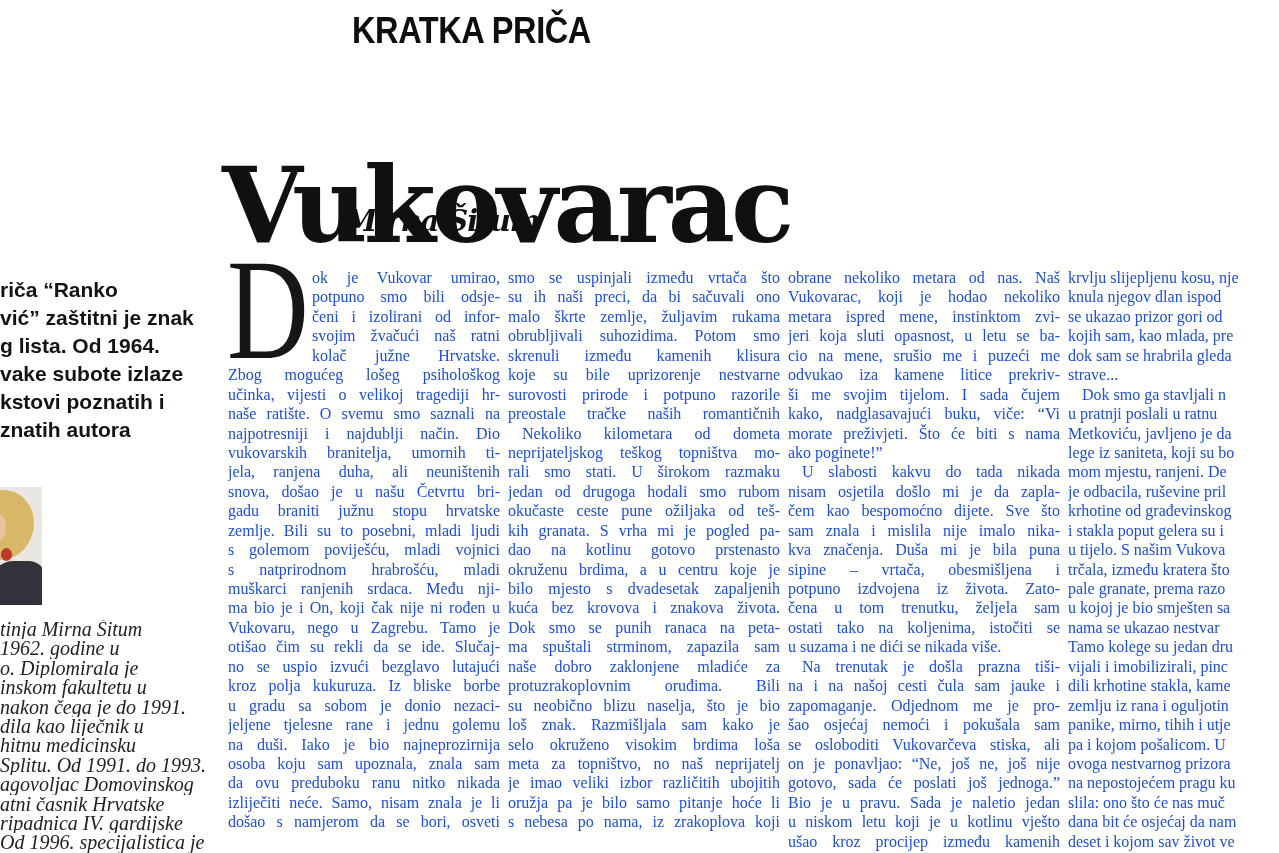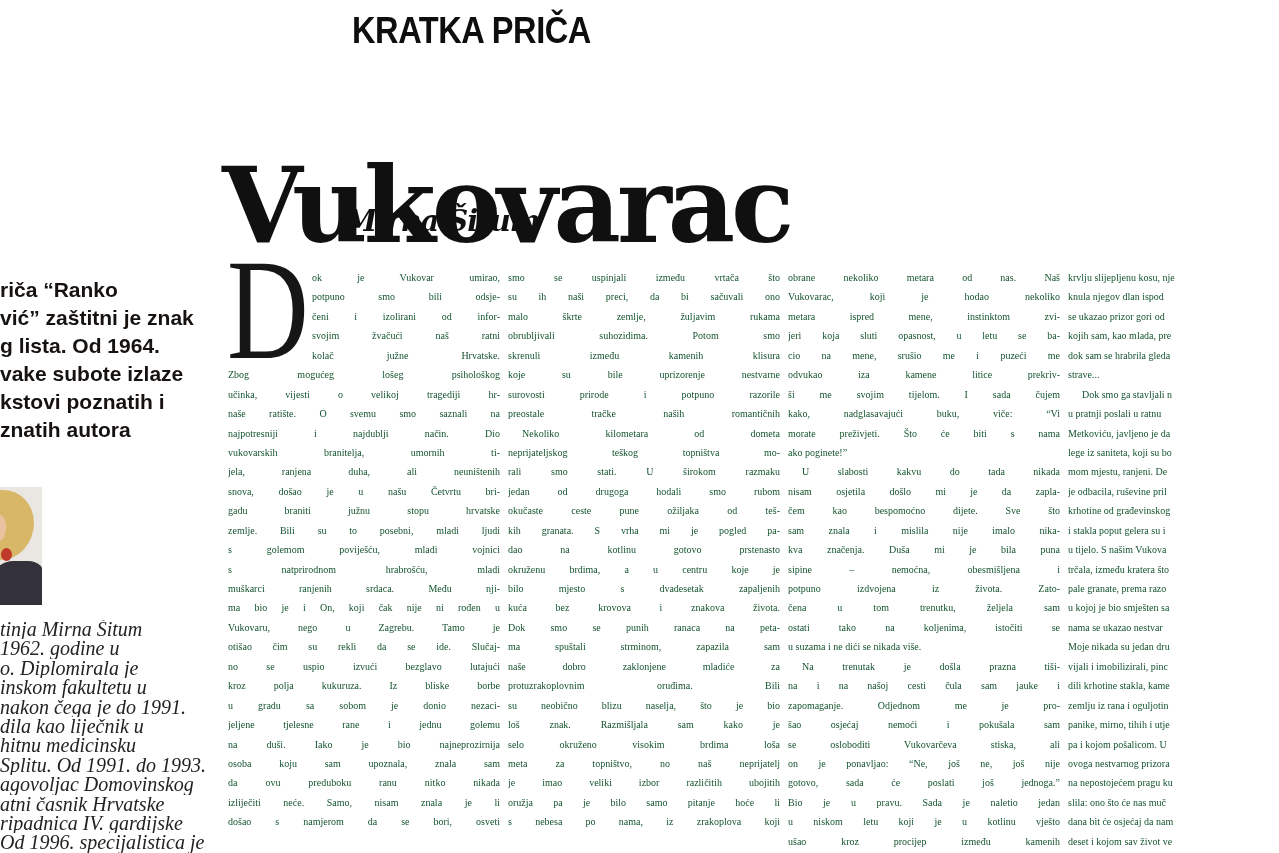--- a/index.html
+++ b/index.html
@@ -30,21 +30,21 @@
   .ph-necklace{position:absolute;left:1px;top:61px;width:11px;height:13px;background:#bf3a2b;border-radius:50%;}
   .ph-top{position:absolute;left:-8px;bottom:0;width:52px;height:44px;background:#33323b;
           border-radius:42% 30% 0 0;}
 
   .bio{position:absolute;left:0;top:620px;width:212px;height:233px;overflow:hidden;
        font-style:italic;font-size:20px;line-height:19.4px;color:#242220;}
   .bline{white-space:nowrap;overflow:hidden;}
 
   
   .col{position:absolute;top:268px;width:272px;height:585px;overflow:hidden;
-       font-size:10px;line-height:19.45px;color:#14532d;}
+       font-size:16px;line-height:19.45px;color:#1d4ed8;}
   .col1{left:228px;}.col2{left:508px;}.col3{left:788px;}
   .col4{left:1068px;width:211px;}
   .line{height:19.45px;overflow:hidden;text-align:justify;text-align-last:justify;}
   .line.flush{text-align-last:left;}
   .line.indent{text-indent:14px;}
   .col1 .line:nth-child(-n+5){margin-left:84px;}
   .col4 .line{text-align:right;text-align-last:left;white-space:nowrap;}
 
   .dropcap{position:absolute;left:227px;top:237px;font-family:"Liberation Serif",serif;
            font-size:145px;line-height:1;font-weight:normal;color:#161616;
@@ -166,21 +166,21 @@
       <div class="line">odvukao iza kamene litice prekriv-</div>
       <div class="line">ši me svojim tijelom. I sada čujem</div>
       <div class="line">kako, nadglasavajući buku, viče: “Vi</div>
       <div class="line">morate preživjeti. Što će biti s nama</div>
       <div class="line flush">ako poginete!”</div>
       <div class="line indent">U slabosti kakvu do tada nikada</div>
       <div class="line">nisam osjetila došlo mi je da zapla-</div>
       <div class="line">čem kao bespomoćno dijete. Sve što</div>
       <div class="line">sam znala i mislila nije imalo nika-</div>
       <div class="line">kva značenja. Duša mi je bila puna</div>
-      <div class="line">sipine – nemoćna, obesmišljena i</div>
+      <div class="line">sipine – vrtača, obesmišljena i</div>
       <div class="line">potpuno izdvojena iz života. Zato-</div>
       <div class="line">čena u tom trenutku, željela sam</div>
       <div class="line">ostati tako na koljenima, istočiti se</div>
       <div class="line flush">u suzama i ne dići se nikada više.</div>
       <div class="line indent">Na trenutak je došla prazna tiši-</div>
       <div class="line">na i na našoj cesti čula sam jauke i</div>
       <div class="line">zapomaganje. Odjednom me je pro-</div>
       <div class="line">šao osjećaj nemoći i pokušala sam</div>
       <div class="line">se osloboditi Vukovarčeva stiska, ali</div>
       <div class="line">on je ponavljao: “Ne, još ne, još nije</div>
@@ -202,21 +202,21 @@
       <div class="line">lege iz saniteta, koji su bo</div>
       <div class="line">mom mjestu, ranjeni. De</div>
       <div class="line">je odbacila, ruševine pril</div>
       <div class="line">krhotine od građevinskog</div>
       <div class="line">i stakla poput gelera su i</div>
       <div class="line">u tijelo. S našim Vukova</div>
       <div class="line">trčala, između kratera što</div>
       <div class="line">pale granate, prema razo</div>
       <div class="line">u kojoj je bio smješten sa</div>
       <div class="line">nama se ukazao nestvar</div>
-      <div class="line">Moje nikada su jedan dru</div>
+      <div class="line">Tamo kolege su jedan dru</div>
       <div class="line">vijali i imobilizirali, pinc</div>
       <div class="line">dili krhotine stakla, kame</div>
       <div class="line">zemlju iz rana i oguljotin</div>
       <div class="line">panike, mirno, tihih i utje</div>
       <div class="line">pa i kojom pošalicom. U</div>
       <div class="line">ovoga nestvarnog prizora</div>
       <div class="line">na nepostojećem pragu ku</div>
       <div class="line">slila: ono što će nas muč</div>
       <div class="line">dana bit će osjećaj da nam</div>
       <div class="line">deset i kojom sav život ve</div>

